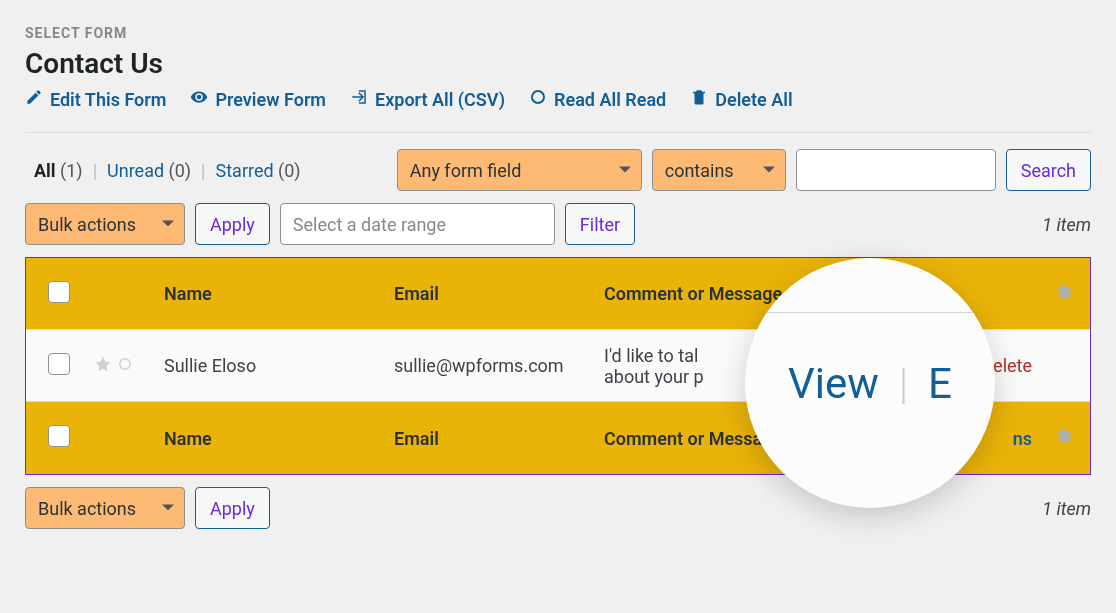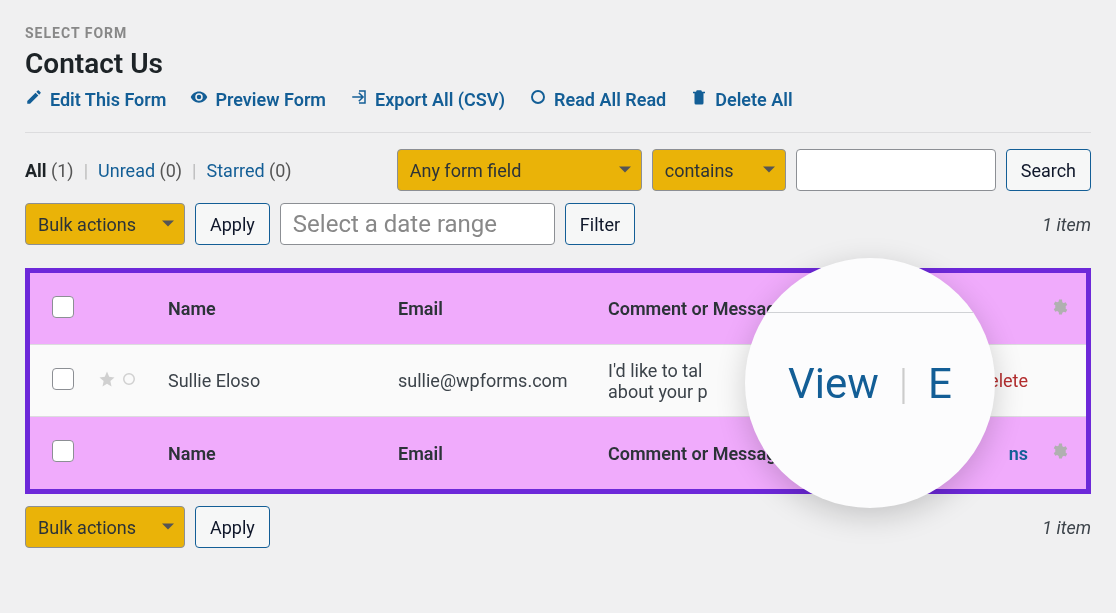--- a/index.html
+++ b/index.html
@@ -50,29 +50,30 @@
     align-items: center;
     justify-content: space-between;
     padding-bottom: 12px;
   }
   .status-links {
     font-size: 18px;
     color: #555;
     display: flex;
     gap: 10px;
     align-items: center;
+    margin-left: 9px;
   }
   .status-links .sep { color: #bbb; }
   .status-links .active { font-weight: 700; color: #1d2327; }
   .status-links a { color: #135e96; text-decoration: none; }
   .status-links .count { color: #555; }
 
   .filter-controls { display: flex; align-items: center; gap: 10px; }
   .select-box {
-    background: #eab308;
+    background: #fdba74;
     border: 1px solid #8c8f94;
     border-radius: 4px;
     height: 42px;
     padding: 0 30px 0 12px;
     font-size: 18px;
     color: #2c3338;
     display: inline-flex;
     align-items: center;
     position: relative;
     min-width: 120px;
@@ -93,21 +94,21 @@
     border: 1px solid #8c8f94;
     border-radius: 4px;
     height: 42px;
     width: 200px;
     padding: 0 10px;
     font-size: 18px;
   }
   .btn {
     background: #f6f7f7;
     border: 1px solid #135e96;
-    color: #0f172a;
+    color: #6d28d9;
     height: 42px;
     padding: 0 14px;
     border-radius: 4px;
     font-size: 18px;
     font-weight: 400;
     display: inline-flex;
     align-items: center;
   }
   .row2 {
     display: flex;
@@ -118,32 +119,31 @@
   }
   .row2-left { display: flex; align-items: center; gap: 10px; }
   .select-box.bulk { min-width: 160px; }
   .date-range {
     background: #fff;
     border: 1px solid #8c8f94;
     border-radius: 4px;
     height: 42px;
     width: 275px;
     padding: 0 12px;
-    font-size: 24px;
+    font-size: 18px;
     color: #888;
     display: inline-flex;
     align-items: center;
   }
   .items-count { font-size: 18px; color: #3c434a; font-style: italic; }
 
   .table {
-    background: #f0abfc;
-    border: 5px solid #6d28d9;
+    background: #eab308;
+    border: 1px solid #6d28d9;
     width: 100%;
-    margin-top: 11px;
   }
   .tr {
     display: flex;
     align-items: center;
     border-bottom: 1px solid #dcdcde;
     min-height: 72px;
     padding: 10px 18px;
   }
   .tr:last-child { border-bottom: none; }
   .tr.head { font-size: 18px; font-weight: 600; color: #2c3338; }

